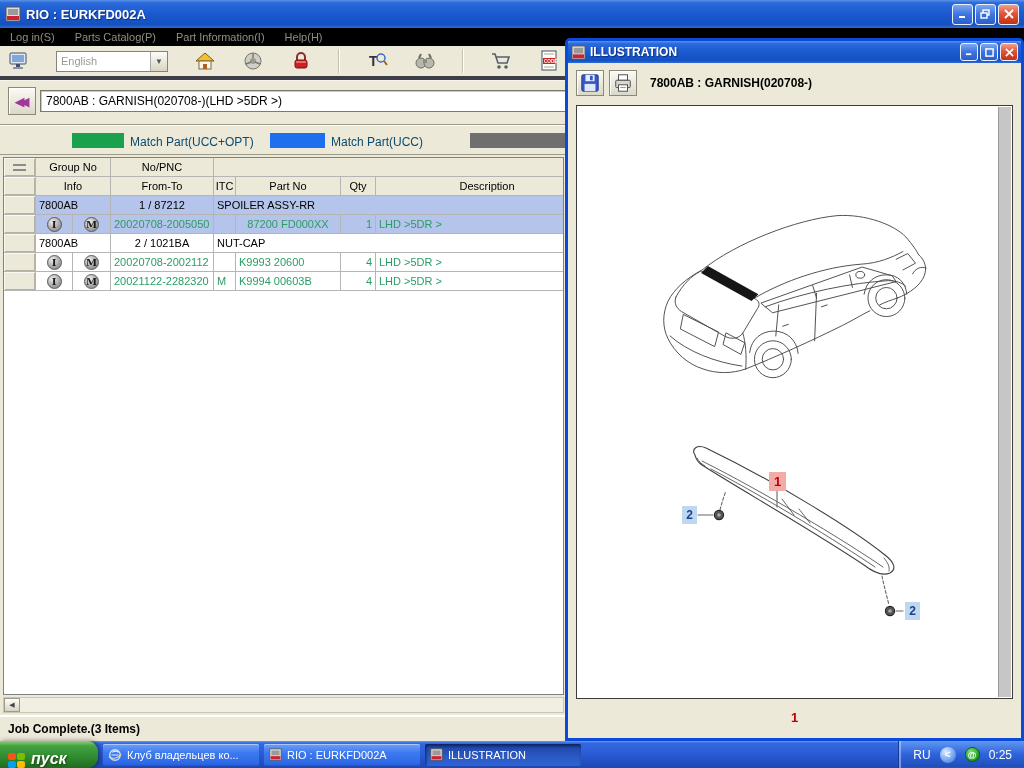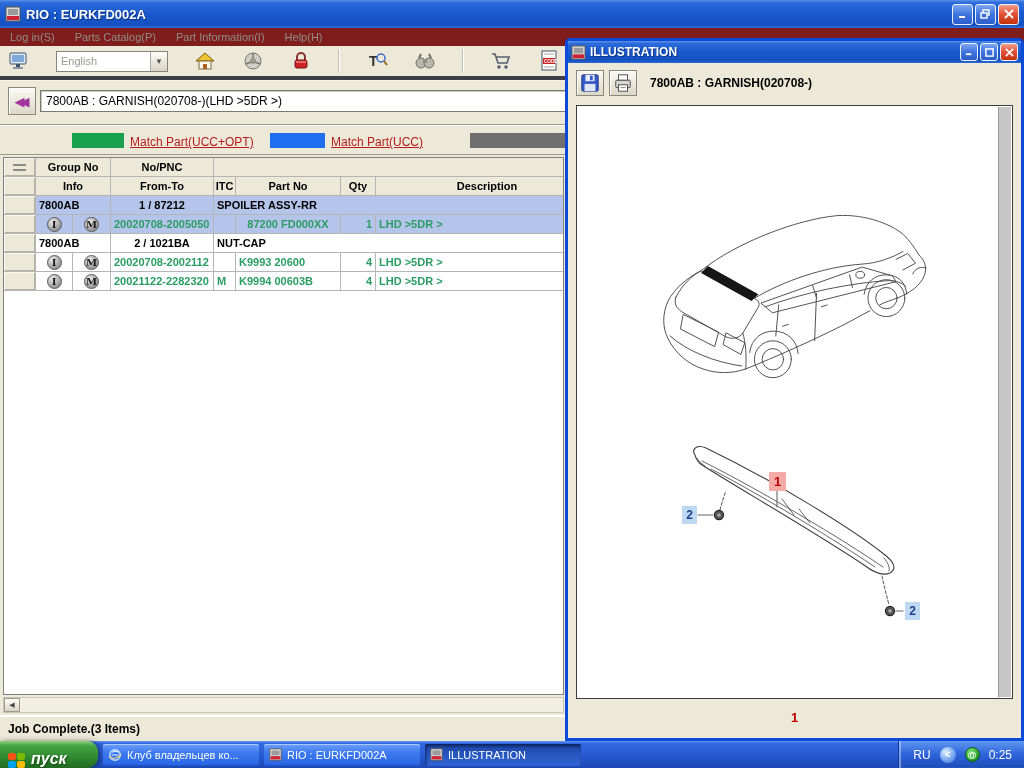--- a/index.html
+++ b/index.html
@@ -11,21 +11,21 @@
   .titlebar { left:0; top:0; width:1024px; height:28px;
     background:linear-gradient(180deg,#5a93e8 0%,#2b6ada 10%,#1b5bd0 45%,#1450c0 88%,#2f6bd8 100%);
     display:flex; align-items:center; padding:0 5px; }
   .titlebar .wtitle { color:#fff; font-weight:bold; font-size:13px; text-shadow:1px 1px 1px #0b2f7e; margin-left:5px; flex:1; }
   .capbtn { width:21px; height:21px; margin-left:2px; border-radius:3px; border:1px solid #eaf2ff;
     background:linear-gradient(180deg,#7fa8ef,#3e74df 50%,#2c5ecb); display:flex; align-items:center; justify-content:center; }
   .capbtn.close { background:linear-gradient(180deg,#f2a08c,#e2543a 45%,#c3310f); }
   .capbtn svg { display:block; }
 
   
-  .menubar { left:0; top:28px; width:1024px; height:18px; background:#7f1d1d; display:flex; gap:20px; padding:3px 10px; color:#8f8e84; }
+  .menubar { left:0; top:28px; width:1024px; height:18px; background:#000000; display:flex; gap:20px; padding:3px 10px; color:#8f8e84; }
   .menubar span { cursor:default; }
 
   
   .toolbar { left:0; top:46px; width:1024px; height:30px; background:#ece9d8; display:flex; align-items:center; padding:0 4px; gap:18px; }
   .toolbar-underline { left:0; top:76px; width:1024px; height:4px; background:#3e3e48; }
   .combo { width:112px; height:21px; border:1px solid #858575; background:#fff; display:flex; margin:0 4px; }
   .combo .ctext { flex:1; color:#9a9a92; padding:3px 4px; font-size:11px; }
   .combo .carrow { width:17px; background:linear-gradient(180deg,#fdfdf8,#d8d4c4); border-left:1px solid #aaa;
     display:flex; align-items:center; justify-content:center; color:#555; font-size:8px; }
   .tbi { width:30px; height:26px; display:flex; align-items:center; justify-content:center; border:1px solid transparent; }
@@ -37,28 +37,28 @@
     background:linear-gradient(180deg,#fbfaf4,#dcd8c8); border:1px solid #8a887a;
     box-shadow:inset 1px 1px 0 #fff; display:flex; align-items:center; justify-content:center;
     color:#a2359e; font-size:13px; letter-spacing:-5px; padding-right:5px; }
   .crumbfield { position:absolute; left:40px; top:9px; width:526px; height:22px; background:#fff;
     border:1px solid #7b7b6d; box-shadow:inset 1px 1px 0 #c8c8c0; font-size:12px; padding:3px 5px; white-space:nowrap; overflow:hidden; }
 
   
   .legendrow { left:0; top:124px; width:1024px; height:31px; background:#ece9d8;
     border-top:1px solid #9d9a8a; border-bottom:1px solid #9d9a8a; box-shadow:inset 0 1px 0 #fff; }
   .sw { position:absolute; top:8px; height:15px; }
-  .legendrow .lab { position:absolute; top:10px; font-size:12px; color:#b91c1c;text-decoration:underline; }
+  .legendrow .lab { position:absolute; top:10px; font-size:12px; color:#0c4a6e; }
 
   
   .tablewrap { left:3px; top:157px; width:561px; height:538px; background:#fff; border:1px solid #808080; overflow:hidden; }
   .trow { display:flex; width:595px; height:19px; border-bottom:1px solid #b5b5b5; background:#fff; }
   .trow.hdr { background:#ece9d8; }
   .trow.sel { background:#b4c4ea; }
-  .c { border-right:1px solid #b5b5b5; display:flex; align-items:center; padding:0 3px; overflow:hidden; white-space:nowrap;font-weight:bold; }
+  .c { border-right:1px solid #b5b5b5; display:flex; align-items:center; padding:0 3px; overflow:hidden; white-space:nowrap; }
   .cc { justify-content:center; }
   .cr { justify-content:flex-end; }
   .w0 { width:32px; } .w1 { width:75px; } .w2 { width:103px; } .w3 { width:22px; }
   .w4 { width:105px; } .w5 { width:35px; } .w6 { width:223px; }
   .wname { width:385px; }
   .rowhead { background:#ece9d8; box-shadow:inset 1px 1px 0 #fbfaf2, inset -1px -1px 0 #b5b2a2; }
   .corner-glyph { width:13px; height:7px; border-top:2px solid #8b8b8b; border-bottom:2px solid #8b8b8b; }
   .greentx { color:#2a9d64; }
   .imcell { width:37px; display:flex; align-items:center; justify-content:center; border-right:1px solid #b5b5b5; }
   .imcell.last { width:38px; }

